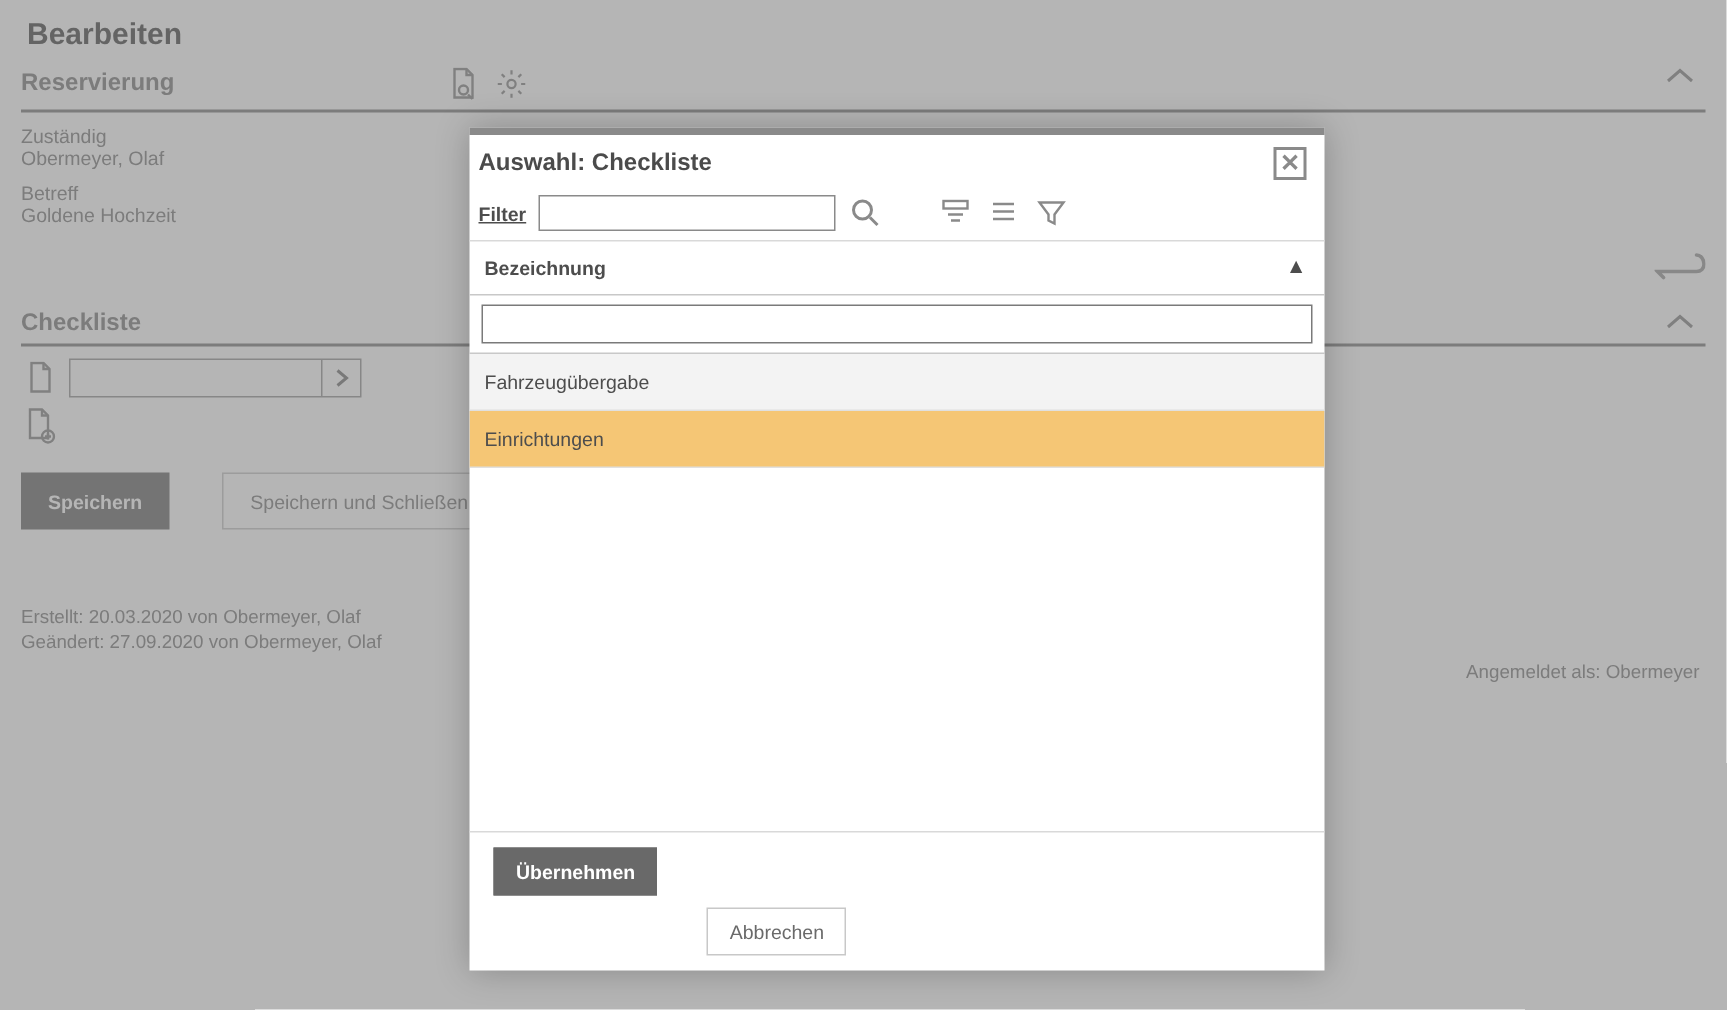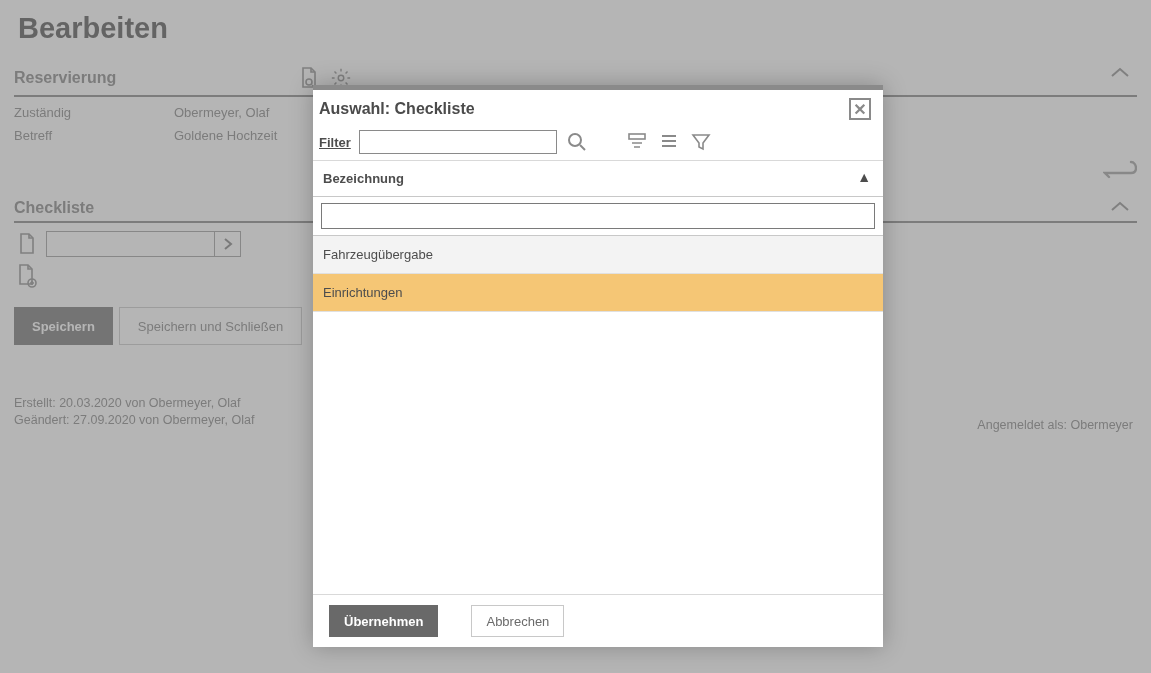--- a/index.html
+++ b/index.html
@@ -1,47 +1,47 @@
 <!DOCTYPE html>
 <html><head>
 <meta charset="utf-8">
 <style>
   * { box-sizing: border-box; }
   html, body { margin:0; padding:0; font-family: Arial, Helvetica, sans-serif; font-size:13px; color:#4d4d4d; background:#fff; }
   .page { width:1151px; height:673px; position:relative; overflow:hidden; }
 
   
   .bg { position:absolute; inset:0; padding:8px 14px; }
-  .page-title { font-size:29px; font-weight:bold; color:#4d4d4d; margin:4px 0 16px 4px; }
+  .page-title { font-size:20px; font-weight:bold; color:#4d4d4d; margin:4px 0 4px 4px; }
 
   .section-header { display:flex; align-items:center; border-bottom:2px solid #808080; padding:4px 0; position:relative; }
   .section-title { font-size:16px; color:#808080; font-weight:bold; }
   .section-actions { margin-left:180px; display:flex; gap:6px; }
   .icon-btn { width:26px; height:26px; display:flex; align-items:center; justify-content:center; color:#8a8a8a; }
   .section-chevron { position:absolute; right:6px; top:4px; color:#8a8a8a; font-size:20px; }
 
-  .kv { display:flex; margin-top:8px; }
+  .kv { display:flex; margin-top:8px;flex-direction:column; }
   .kv-label { width:160px; color:#808080; font-size:13px; }
   .kv-val { color:#808080; font-size:13px; }
 
   .back-area { display:flex; justify-content:flex-end; margin:14px 0; }
   .back-icon { color:#9c9c9c; font-size:28px; }
 
   .chk-tools { display:flex; align-items:center; gap:6px; margin-top:8px; }
   .doc-icon { width:26px; height:26px; display:flex; align-items:center; justify-content:center; color:#8a8a8a; }
   .chk-field { width:195px; height:26px; border:1px solid #9a9a9a; background:#fff; position:relative; }
   .chk-field .chev { position:absolute; right:0; top:0; height:100%; width:26px; border-left:1px solid #9a9a9a; display:flex; align-items:center; justify-content:center; color:#7a7a7a; }
   .doc-add { margin-top:6px; }
 
-  .page-buttons { margin-top:18px; display:flex; gap:6px; }
+  .page-buttons { margin-top:18px; display:flex; gap:35px; }
   .btn-dark { background:#6f6f6f; color:#fff; border:none; padding:0 18px; height:38px; font-size:13px; font-weight:bold; }
   .btn-light { background:#fff; border:1px solid #c8c8c8; color:#808080; padding:0 18px; height:38px; font-size:13px; }
 
   .footer-lines { margin-top:50px; color:#808080; font-size:12.5px; line-height:1.35; }
-  .footer-right { position:absolute; right:18px; color:#808080; font-size:12.5px; top:418px; }
+  .footer-right { position:absolute; right:18px; color:#808080; font-size:12.5px; top:441px; }
 
   
   .overlay { position:absolute; inset:0; background:rgba(120,120,120,0.55); }
   .modal { position:absolute; left:313px; top:85px; width:570px; height:562px; background:#fff; box-shadow:0 0 22px rgba(0,0,0,0.25); display:flex; flex-direction:column; }
   .modal-topbar { height:5px; background:#8a8a8a; }
   .modal-header { display:flex; align-items:center; padding:8px 12px 10px 6px; }
   .modal-title { font-size:16px; font-weight:bold; color:#4b4b4b; }
   .modal-close { margin-left:auto; width:22px; height:22px; border:2px solid #8a8a8a; color:#8a8a8a; display:flex; align-items:center; justify-content:center; font-size:16px; font-weight:bold; cursor:pointer; }
 
   .filter-row { display:flex; align-items:center; gap:8px; padding:0 6px 6px 6px; border-bottom:1px solid #d9d9d9;text-decoration:underline; }
@@ -56,21 +56,21 @@
   .search-row { padding:6px 8px; border-bottom:1px solid #c8c8c8; }
   .search-row input { width:100%; height:26px; border:1px solid #7a7a7a; padding:0 6px; font-size:13px; }
 
   .list { flex:1; overflow:auto; }
   .list-item { padding:11px 10px; font-size:13px; border-bottom:1px solid #e0e0e0; }
   .list-item.selected { background:#f5c675; }
   .list-item.alt { background:#f3f3f3; }
 
   .modal-footer { border-top:1px solid #d9d9d9; padding:10px 16px; display:flex; gap:33px; }
   .m-btn-dark { background:#696969; color:#fff; border:1px solid #696969; padding:0 14px; height:32px; font-size:13px; font-weight:bold; cursor:pointer; }
-  .m-btn-light { background:#fff; color:#6a6a6a; border:1px solid #c8c8c8; padding:0 14px; height:32px; font-size:13px; cursor:pointer; }
+  .m-btn-light { background:#fff; color:#6a6a6a; border:1px solid #c8c8c8; padding:0 14px; height:32px; font-size:13px; cursor:pointer;margin-top:40px; }
 
   svg { display:block; }
 </style>
 </head>
 <body>
 
 <div class="page">
   <div class="bg">
     <div class="page-title">Bearbeiten</div>
 

